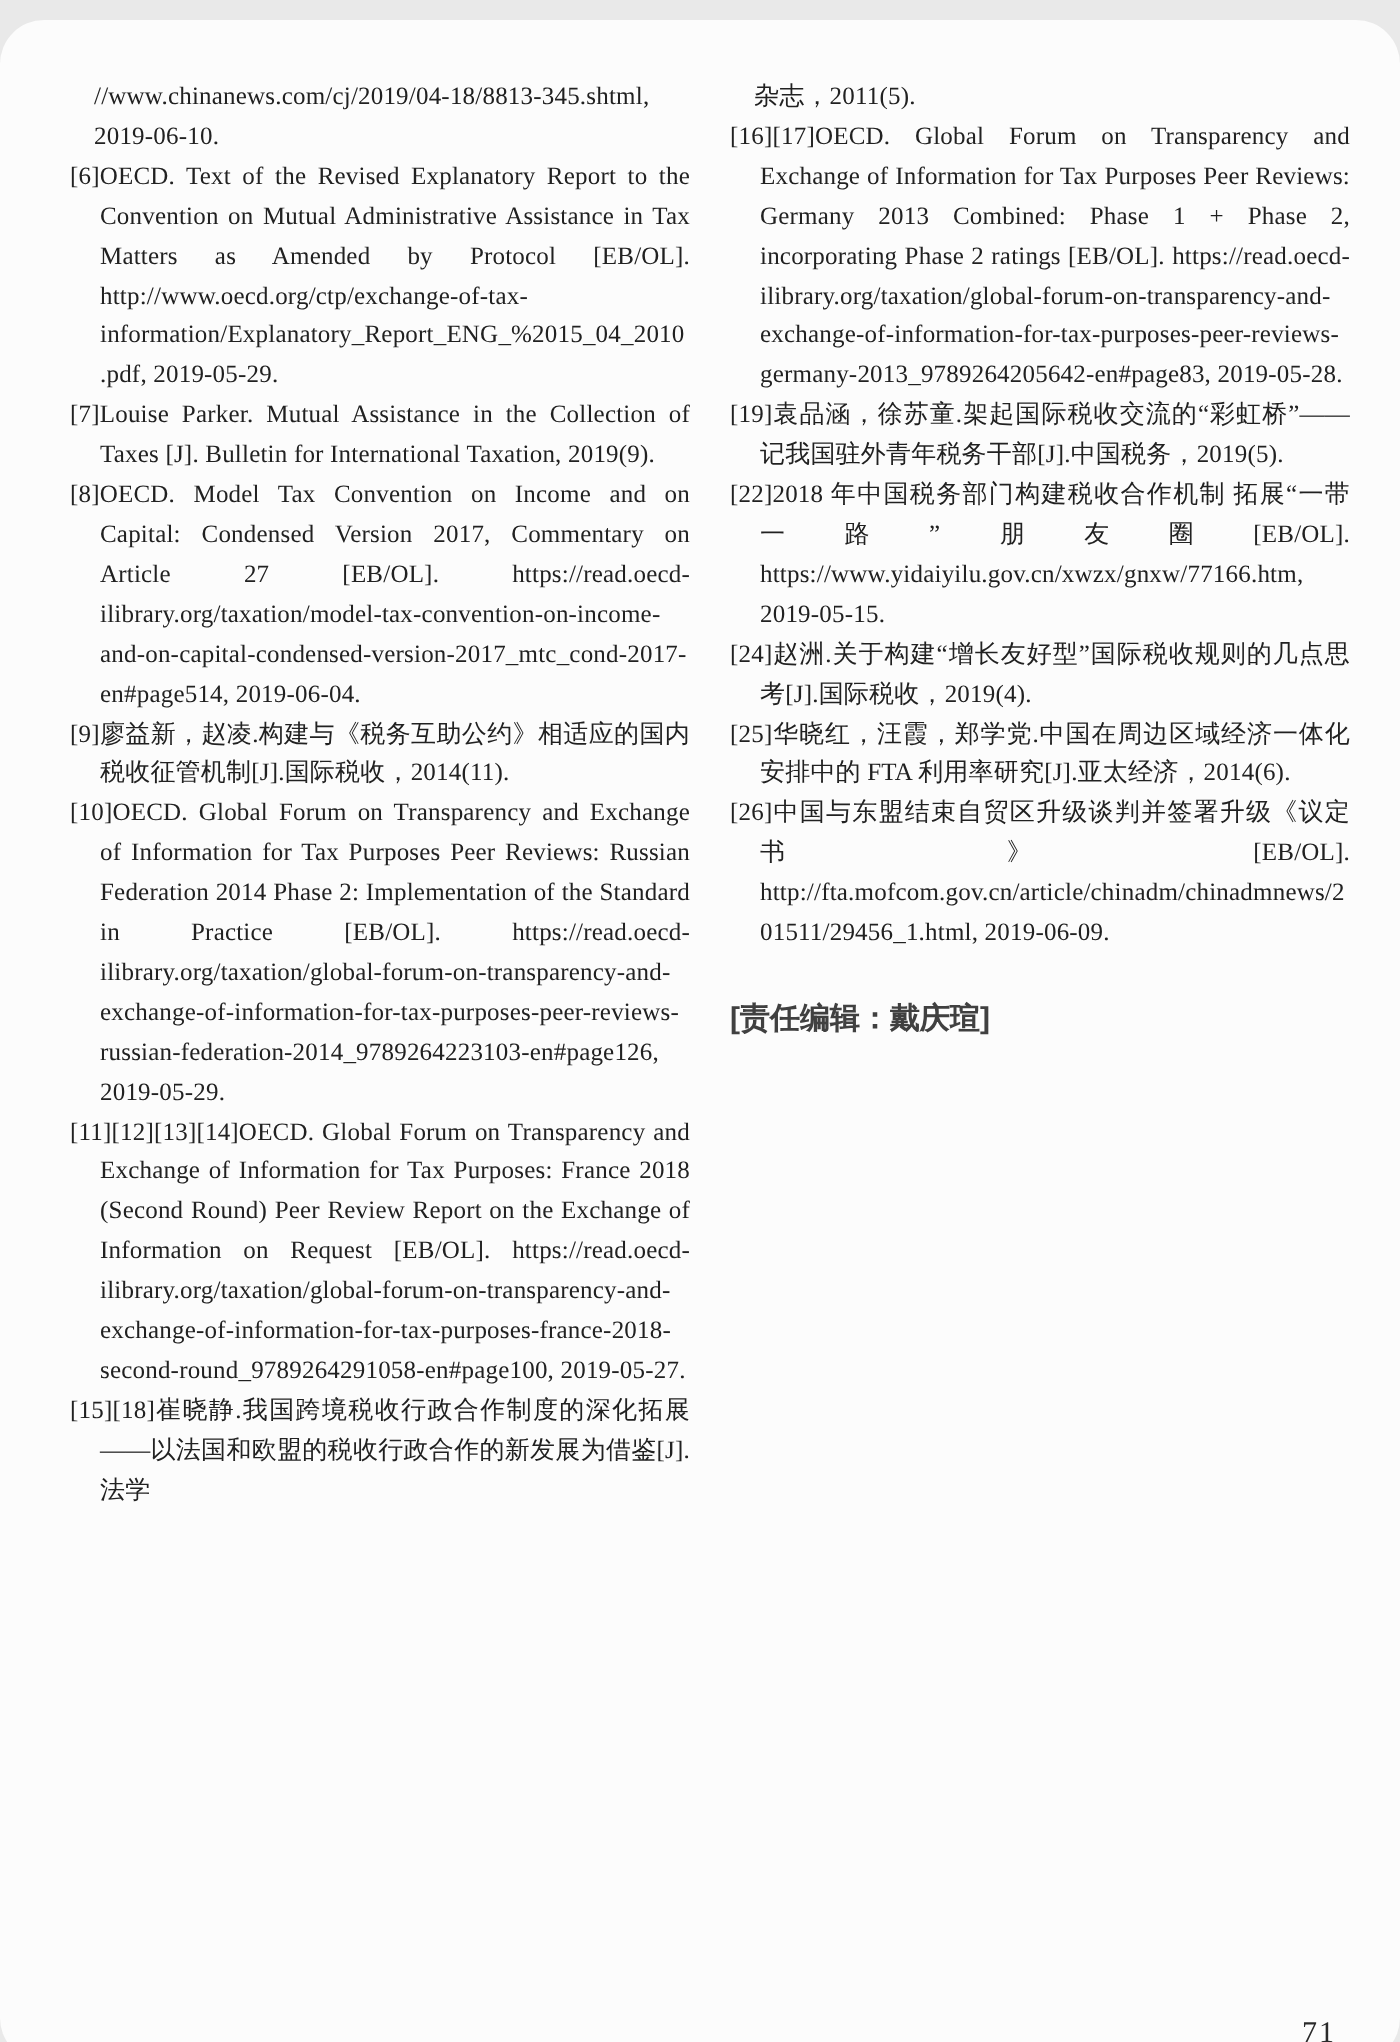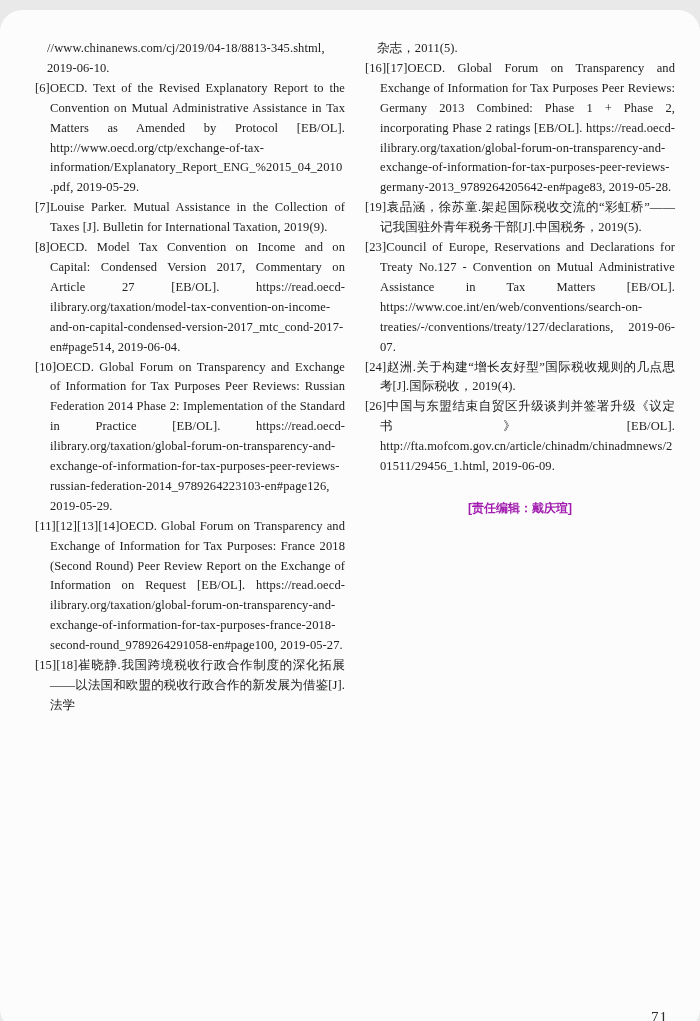--- a/index.html
+++ b/index.html
@@ -38,23 +38,23 @@
     letter-spacing: 0.1px;
   }
   p.ref.cont {
     padding-left: 12px;
     text-indent: 0;
   }
   p.editor {
     margin: 23px 0 0 0;
     font-family: "Liberation Sans", "DejaVu Sans", sans-serif;
     font-weight: bold;
-    font-size: 12px;
-    text-align: center;
-    color: #a21caf;
+    font-size: 15px;
+    text-align: left;
+    color: #404040;
   }
   .page-number {
     position: absolute;
     right: 32px;
     bottom: 5px;
     font-size: 15px;
     color: #2a2a2a;
     letter-spacing: 1px;
   }
 </style>
@@ -62,31 +62,33 @@
 <body>
 
 <div class="page">
   <div class="columns">
 
     <div class="col">
       <p class="ref cont">//www.chinanews.com/cj/2019/04-18/8813-345.shtml, 2019-06-10.</p>
       <p class="ref">[6]OECD. Text of the Revised Explanatory Report to the Convention on Mutual Administrative Assistance in Tax Matters as Amended by Protocol [EB/OL]. http://www.oecd.org/ctp/exchange-of-tax-information/Explanatory_Report_ENG_%2015_04_2010.pdf, 2019-05-29.</p>
       <p class="ref">[7]Louise Parker. Mutual Assistance in the Collection of Taxes [J]. Bulletin for International Taxation, 2019(9).</p>
       <p class="ref">[8]OECD. Model Tax Convention on Income and on Capital: Condensed Version 2017, Commentary on Article 27 [EB/OL]. https://read.oecd-ilibrary.org/taxation/model-tax-convention-on-income-and-on-capital-condensed-version-2017_mtc_cond-2017-en#page514, 2019-06-04.</p>
+      <p class="ref">[9]廖益新，赵凌.构建与《税务互助公约》相适应的国内税收征管机制[J].国际税收，2014(11).</p>
       <p class="ref">[10]OECD. Global Forum on Transparency and Exchange of Information for Tax Purposes Peer Reviews: Russian Federation 2014 Phase 2: Implementation of the Standard in Practice [EB/OL]. https://read.oecd-ilibrary.org/taxation/global-forum-on-transparency-and-exchange-of-information-for-tax-purposes-peer-reviews-russian-federation-2014_9789264223103-en#page126, 2019-05-29.</p>
       <p class="ref">[11][12][13][14]OECD. Global Forum on Transparency and Exchange of Information for Tax Purposes: France 2018 (Second Round) Peer Review Report on the Exchange of Information on Request [EB/OL]. https://read.oecd-ilibrary.org/taxation/global-forum-on-transparency-and-exchange-of-information-for-tax-purposes-france-2018-second-round_9789264291058-en#page100, 2019-05-27.</p>
       <p class="ref">[15][18]崔晓静.我国跨境税收行政合作制度的深化拓展——以法国和欧盟的税收行政合作的新发展为借鉴[J].法学</p>
     </div>
 
     <div class="col">
       <p class="ref cont">杂志，2011(5).</p>
       <p class="ref">[16][17]OECD. Global Forum on Transparency and Exchange of Information for Tax Purposes Peer Reviews: Germany 2013 Combined: Phase 1 + Phase 2, incorporating Phase 2 ratings [EB/OL]. https://read.oecd-ilibrary.org/taxation/global-forum-on-transparency-and-exchange-of-information-for-tax-purposes-peer-reviews-germany-2013_9789264205642-en#page83, 2019-05-28.</p>
       <p class="ref">[19]袁品涵，徐苏童.架起国际税收交流的“彩虹桥”——记我国驻外青年税务干部[J].中国税务，2019(5).</p>
-      <p class="ref">[23]Council of Europe, Reservations and Declarations for Treaty No.127 - Convention on Mutual Administrative Assistance in Tax Matters [EB/OL]. https://www.coe.int/en/web/conventions/search-on-treaties/-/conventions/treaty/127/declarations, 2019-06-07.</p>
+      <p class="ref">[22]2018 年中国税务部门构建税收合作机制 拓展“一带一路”朋友圈[EB/OL]. https://www.yidaiyilu.gov.cn/xwzx/gnxw/77166.htm, 2019-05-15.</p>
       <p class="ref">[24]赵洲.关于构建“增长友好型”国际税收规则的几点思考[J].国际税收，2019(4).</p>
+      <p class="ref">[25]华晓红，汪霞，郑学党.中国在周边区域经济一体化安排中的 FTA 利用率研究[J].亚太经济，2014(6).</p>
       <p class="ref">[26]中国与东盟结束自贸区升级谈判并签署升级《议定书》[EB/OL]. http://fta.mofcom.gov.cn/article/chinadm/chinadmnews/201511/29456_1.html, 2019-06-09.</p>
       <p class="editor">[责任编辑：戴庆瑄]</p>
     </div>
 
   </div>
 
   <div class="page-number">71</div>
 </div>
 
 </body></html>

